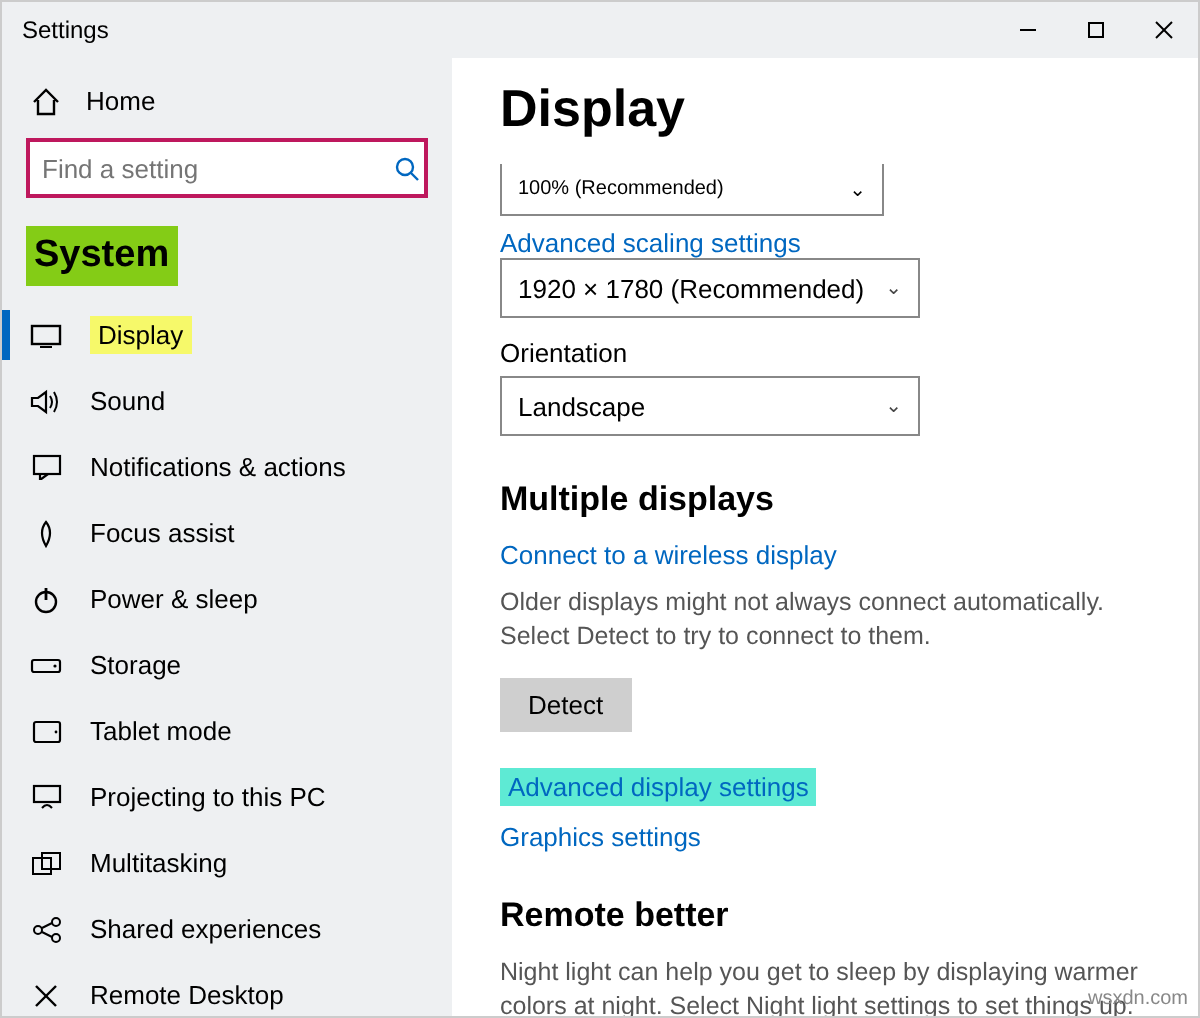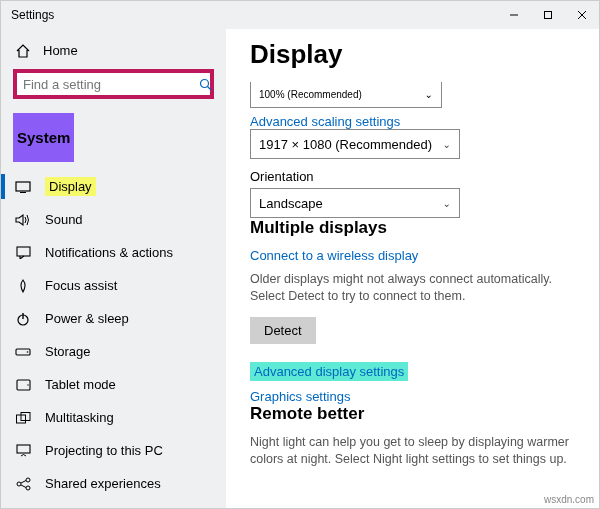--- a/index.html
+++ b/index.html
@@ -5,37 +5,37 @@
   * { box-sizing: border-box; margin: 0; padding: 0; }
   body { font-family: "Segoe UI", Arial, sans-serif; font-size: 13px; color: #000; background: #fff; width: 600px; height: 509px; overflow: hidden; }
   .window { width: 600px; height: 509px; display: flex; flex-direction: column; border: 1px solid #ccc; }
   .titlebar { height: 28px; display: flex; align-items: center; padding-left: 10px; font-size: 12px; color: #000; background: #eef0f2; }
   .titlebar .spacer { flex: 1; }
   .win-controls { display: flex; }
   .win-btn { width: 34px; height: 28px; display: flex; align-items: center; justify-content: center; font-size: 12px; cursor: pointer; }
   .body { flex: 1; display: flex; min-height: 0; }
   .sidebar { width: 225px; background: #eef0f2; padding: 8px 12px 0 12px; overflow: hidden; }
   .home-row { display: flex; gap: 12px; padding: 6px 2px 10px 2px; font-size: 13px; }
-  .search-wrap { border: 4px solid #be185d; height: 30px; display: flex; align-items: center; padding: 0 6px; margin-bottom: 14px; background: #fff; }
+  .search-wrap { border: 2px solid #be185d; height: 30px; display: flex; align-items: center; padding: 0 6px; margin-bottom: 14px; background: #fff; }
   .search-wrap input { border: none; outline: none; flex: 1; font-size: 13px; color: #555; background: transparent; }
   .search-wrap .sicon { color: #0067c0; font-size: 13px; }
-  .cat-label { display: inline-block; padding: 16px 4px; font-size: 15px; font-weight: 600; background: #8b5cf6; margin-bottom: 8px; }
+  .cat-label { display: inline-block; padding: 4px 4px; font-size: 19px; font-weight: 600; background: #84cc16; margin-bottom: 8px; }
   .nav-item { display: flex; align-items: center; gap: 14px; height: 33px; padding-left: 2px; font-size: 13px; cursor: pointer; }
   .nav-item .ico { width: 16px; display: flex; align-items: center; justify-content: center; color: #333; }
   .nav-item.selected { position: relative; }
   .nav-item.selected::before { content:""; position:absolute; left:-12px; top:4px; bottom:4px; width:4px; background:#0067c0; }
   .nav-item.selected .lbl { background: #f6f96a; padding: 2px 4px; }
   .content { flex: 1; padding: 10px 24px 0 24px; overflow: hidden; color: #000; }
   h1.page-title { font-size: 26px; font-weight: 600; margin-bottom: 12px; }
   .field-label { font-size: 13px; margin-bottom: 4px; margin-top: 10px; }
   .select { border: 1px solid #888; height: 30px; width: 210px; display: flex; align-items: center; padding: 0 8px; font-size: 13px; justify-content: space-between; cursor: pointer; background:#fff; }
   .select .chev { font-size: 10px; color:#444; }
   .scale-select { border:1px solid #888; border-top:none; height:26px; width:192px; display:flex; align-items:center; justify-content:space-between; padding:0 8px; font-size:10px; }
   .link { color: #0067c0; font-size: 13px; cursor: pointer; display:inline-block; }
-  .section-h { font-size: 17px; font-weight: 600; margin-bottom: 10px; }
+  .section-h { font-size: 17px; font-weight: 600; margin-top: 22px; margin-bottom: 10px; }
   .muted { color:#555; font-size:12.5px; line-height:1.35; }
   .btn { display:inline-block; background:#cfcfcf; border:none; padding:6px 14px; font-size:13px; margin-top:12px; cursor:pointer; }
   .hl { background:#5eead4; padding:2px 4px; display:inline-block; }
   .gap8 { margin-top:8px; }
   .gap6 { margin-top:6px; }
   svg { display:block; }
   .watermark { position:absolute; right:6px; bottom:4px; font-size:10px; color:#888; }
 </style>
 </head>
 <body>
@@ -144,35 +144,35 @@
         <span class="ico">
             <svg width="15" height="12" viewBox="0 0 15 12">
               <rect x="1" y="1" width="13" height="10" rx="1" fill="none" stroke="#000" stroke-width="1.1"></rect>
               <circle cx="12" cy="6" r="0.7" fill="#000"></circle>
             </svg>
           </span>
         <span>Tablet mode</span>
       </div>
       <div class="nav-item">
         <span class="ico">
+            <svg width="15" height="13" viewBox="0 0 15 13">
+              <rect x="1" y="1" width="13" height="8" fill="none" stroke="#000" stroke-width="1.1"></rect>
+              <path d="M5 12 Q7.5 9 10 12" fill="none" stroke="#000" stroke-width="1"></path>
+            </svg>
+          </span>
+        <span>Projecting to this PC</span>
+      </div>
+      <div class="nav-item">
+        <span class="ico">
             <svg width="15" height="12" viewBox="0 0 15 12">
               <rect x="0.5" y="3" width="9" height="8" fill="none" stroke="#000" stroke-width="1"></rect>
               <rect x="5" y="0.5" width="9" height="8" fill="none" stroke="#000" stroke-width="1"></rect>
             </svg>
           </span>
         <span>Multitasking</span>
-      </div>
-      <div class="nav-item">
-        <span class="ico">
-            <svg width="15" height="13" viewBox="0 0 15 13">
-              <rect x="1" y="1" width="13" height="8" fill="none" stroke="#000" stroke-width="1.1"></rect>
-              <path d="M5 12 Q7.5 9 10 12" fill="none" stroke="#000" stroke-width="1"></path>
-            </svg>
-          </span>
-        <span>Projecting to this PC</span>
       </div>
       <div class="nav-item">
         <span class="ico">
             <svg width="15" height="14" viewBox="0 0 15 14">
               <circle cx="3" cy="7" r="2" fill="none" stroke="#000" stroke-width="1"></circle>
               <circle cx="12" cy="3" r="2" fill="none" stroke="#000" stroke-width="1"></circle>
               <circle cx="12" cy="11" r="2" fill="none" stroke="#000" stroke-width="1"></circle>
               <line x1="5" y1="6" x2="10" y2="3.5" stroke="#000" stroke-width="1"></line>
               <line x1="5" y1="8" x2="10" y2="10.5" stroke="#000" stroke-width="1"></line>
             </svg>
@@ -193,21 +193,21 @@
     <div class="content">
       <h1 class="page-title">Display</h1>
 
       <div class="scale-select">
         <span>100% (Recommended)</span>
         <span class="chev">⌄</span>
       </div>
       <div class="gap6"><span class="link">Advanced scaling settings</span></div>
 
       <div class="select">
-        <span>1917 × 1080 (Recommended)</span>
+        <span>1920 × 1780 (Recommended)</span>
         <span class="chev">⌄</span>
       </div>
 
       <div class="field-label">Orientation</div>
       <div class="select">
         <span>Landscape</span>
         <span class="chev">⌄</span>
       </div>
 
       <div class="section-h">Multiple displays</div>

